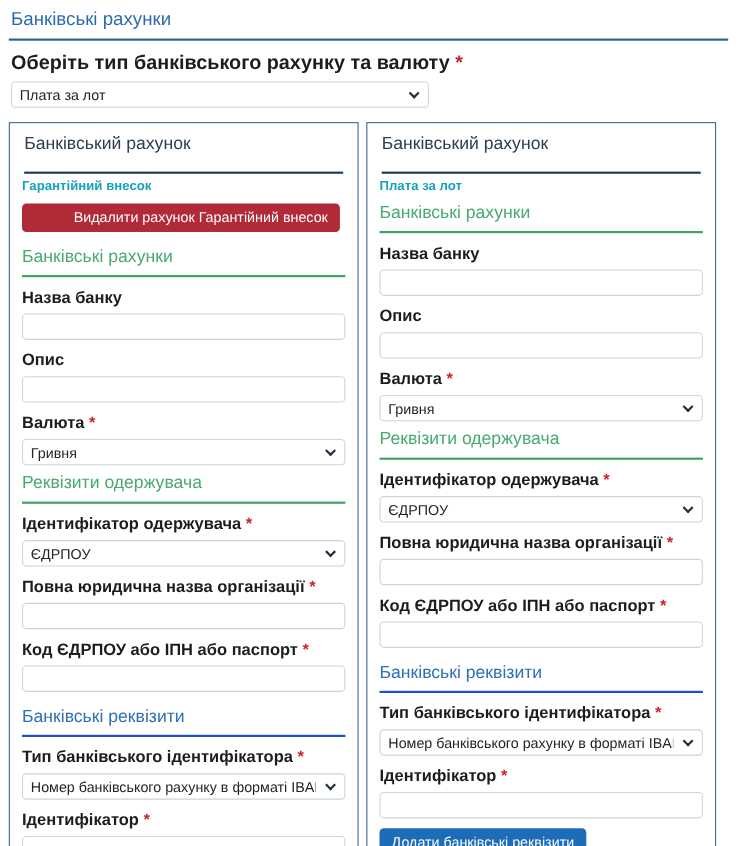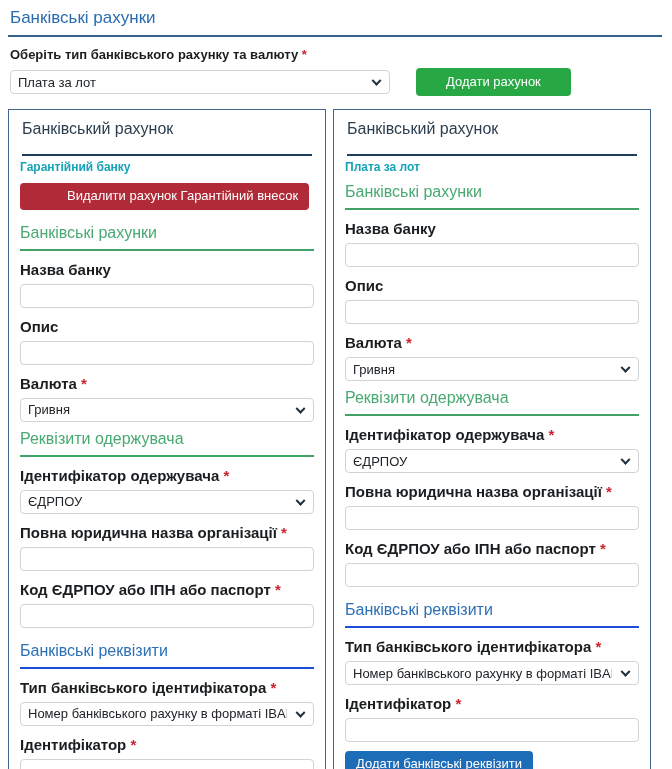--- a/index.html
+++ b/index.html
@@ -20,21 +20,21 @@
     margin: 3px 0 0 2px;
     padding-bottom: 7px;
   }
   .title-rule {
     border: none;
     border-top: 2px solid #35618e;
     margin: 0 0 10px 0;
   }
   .top-label {
     font-weight: 700;
-    font-size: 13px;
+    font-size: 18px;
     margin: 0 0 6px 2px;
     color: #1b1e21;
   }
   .req { color: #cb2431; font-weight: 700; }
   .top-row { display: flex; align-items: center; gap: 26px; margin-left: 2px; }
   .top-row .select-wrap { width: 380px; }
 
   
   .select-wrap { position: relative; }
   select {
@@ -142,28 +142,27 @@
     <span class="req">*</span>
   </div>
 
   <div class="top-row">
     <div class="select-wrap">
       <select>
         <option>Плата за лот</option>
       </select>
       <span class="chevron"></span>
     </div>
-    <button class="btn btn-success">Додати рахунок</button>
   </div>
 
   <div class="panels">
 
     <section class="panel">
       <h2 class="panel-title">Банківський рахунок</h2>
-      <div class="account-type">Гарантійний банку</div>
+      <div class="account-type">Гарантійний внесок</div>
       <button class="btn btn-danger">Видалити рахунок Гарантійний внесок</button>
 
       <h3 class="section-heading green">Банківські рахунки</h3>
 
       <label class="field-label">
         <span>Назва банку</span>
       </label>
       <input class="text-input" value="" style="">
 
       <label class="field-label">

